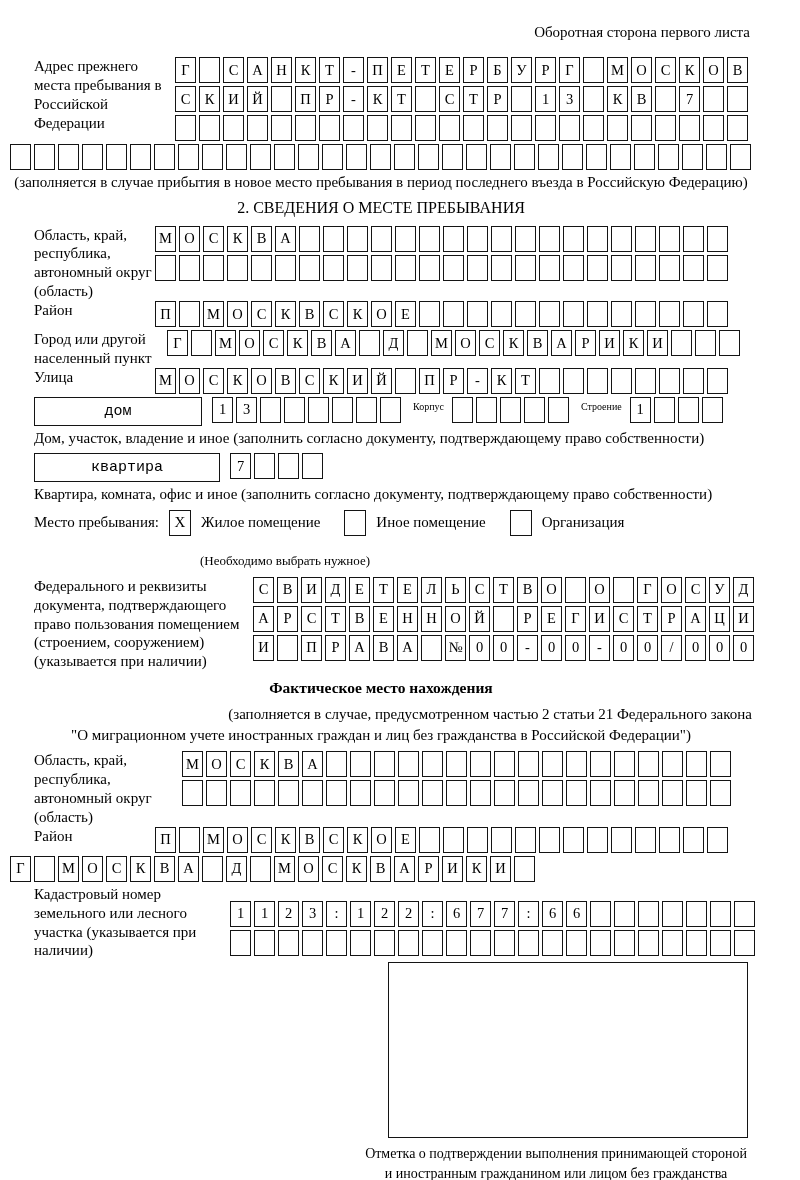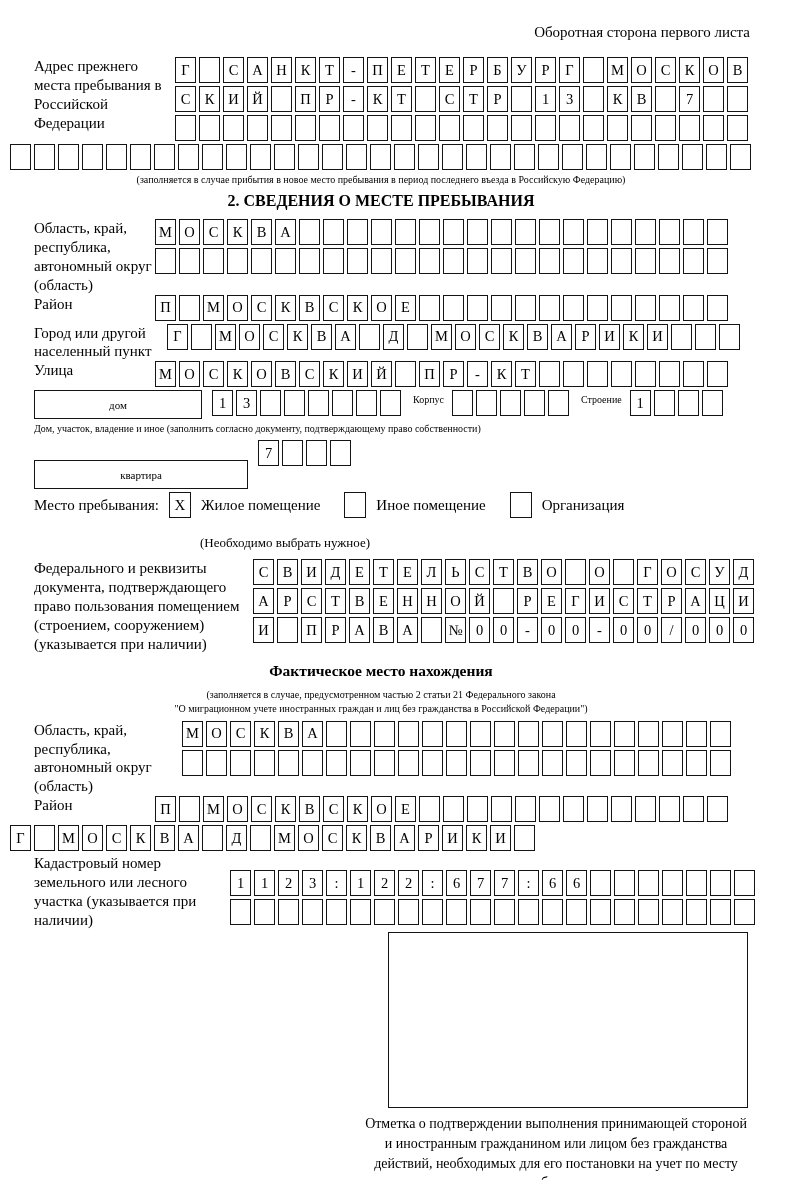--- a/index.html
+++ b/index.html
@@ -13,30 +13,30 @@
   .w165 { width:165px; } .w145 { width:145px; } .w240 { width:243px; }
   .w170 { width:172px; } .w220 { width:220px; }
 
   .rows { flex:1 1 auto; }
   .crow { display:flex; gap:3px; margin-bottom:3px; flex:0 0 auto; }
   .indent { margin-left:12px; }
   .cell { flex:0 0 21px; width:21px; height:26px; box-sizing:border-box;
           border:1.5px solid #141414; display:flex; align-items:center; justify-content:center;
           font-size:14.5px; background:#fff; }
 
-  .note { font-size:10px; margin:0 0 5px 24px; line-height:1.3; }
+  .note { font-size:15px; margin:0 0 5px 24px; line-height:1.3; }
   .note.center { text-align:center; margin:1px 0 6px 0; }
-  .sec-title { text-align:center; font-weight:bold; font-size:16px; margin:4px 0 9px 0; }
+  .sec-title { text-align:center; font-weight:normal; font-size:16px; margin:4px 0 9px 0; }
   .sub-title { text-align:center; font-weight:bold; font-size:15.5px; margin:8px 0 8px 0; }
 
   .hrow { display:flex; align-items:flex-start; margin-bottom:3px; }
   .widebox { height:29px; box-sizing:border-box; border:1.5px solid #141414;
-             display:flex; align-items:center; justify-content:center; font-size:11px; }
+             display:flex; align-items:center; justify-content:center; font-size:15px;font-family:Liberation Mono, monospace; }
   .house-box { width:168px; margin-left:24px; margin-right:10px; }
-  .apt-box { width:214px; margin-left:24px; margin-right:10px;margin-top:20px; }
+  .apt-box { width:186px; margin-left:24px; margin-right:10px; }
   .inline-lbl { font-size:10px; padding:4px 8px 0 12px; }
 
   .stay-row { align-items:center; font-size:15px; margin:3px 0 17px 24px; }
   .chk { width:22px; height:26px; box-sizing:border-box; border:1.5px solid #141414;
          display:inline-flex; align-items:center; justify-content:center; font-size:15px;
          margin:0 10px 0 10px; flex:0 0 auto; }
   .opt-lbl { margin-right:14px;text-align:center; }
   .choose-note { margin:0 0 7px 190px; font-size:13px; }
 
   .stamp-area { width:392px; margin-left:auto; margin-top:2px; }
@@ -350,20 +350,21 @@
 
   <div class="hrow">
     <div class="widebox apt-box">квартира</div>
     <div class="crow">
         <span class="cell">7</span>
         <span class="cell"></span>
         <span class="cell"></span>
         <span class="cell"></span>
       </div>
   </div>
+  <div class="note">Квартира, комната, офис и иное (заполнить согласно документу, подтверждающему право собственности)</div>
 
   <div class="flex stay-row">
     <span>Место пребывания:</span>
     <span class="chk">X</span>
     <span class="opt-lbl">Жилое помещение</span>
     <span class="chk"></span>
     <span class="opt-lbl">Иное помещение</span>
     <span class="chk"></span>
     <span class="opt-lbl">Организация</span>
   </div>
@@ -438,21 +439,21 @@
           <span class="cell">0</span>
           <span class="cell">/</span>
           <span class="cell">0</span>
           <span class="cell">0</span>
           <span class="cell">0</span>
         </div>
     </div>
   </div>
 
   <div class="sub-title">Фактическое место нахождения</div>
-  <div class="note center" style="margin-bottom:1px;">(заполняется в случае, предусмотренном частью 2 статьи 21 Федерального закона</div>
+  <div class="note center" style="margin-bottom:1px;text-align:right;">(заполняется в случае, предусмотренном частью 2 статьи 21 Федерального закона</div>
   <div class="note center">"О миграционном учете иностранных граждан и лиц без гражданства в Российской Федерации")</div>
 
   <div class="flex">
     <div class="lbl w170">Область, край, республика, автономный округ (область)</div>
     <div class="rows">
       <div class="crow">
           <span class="cell">М</span>
           <span class="cell">О</span>
           <span class="cell">С</span>
           <span class="cell">К</span>

